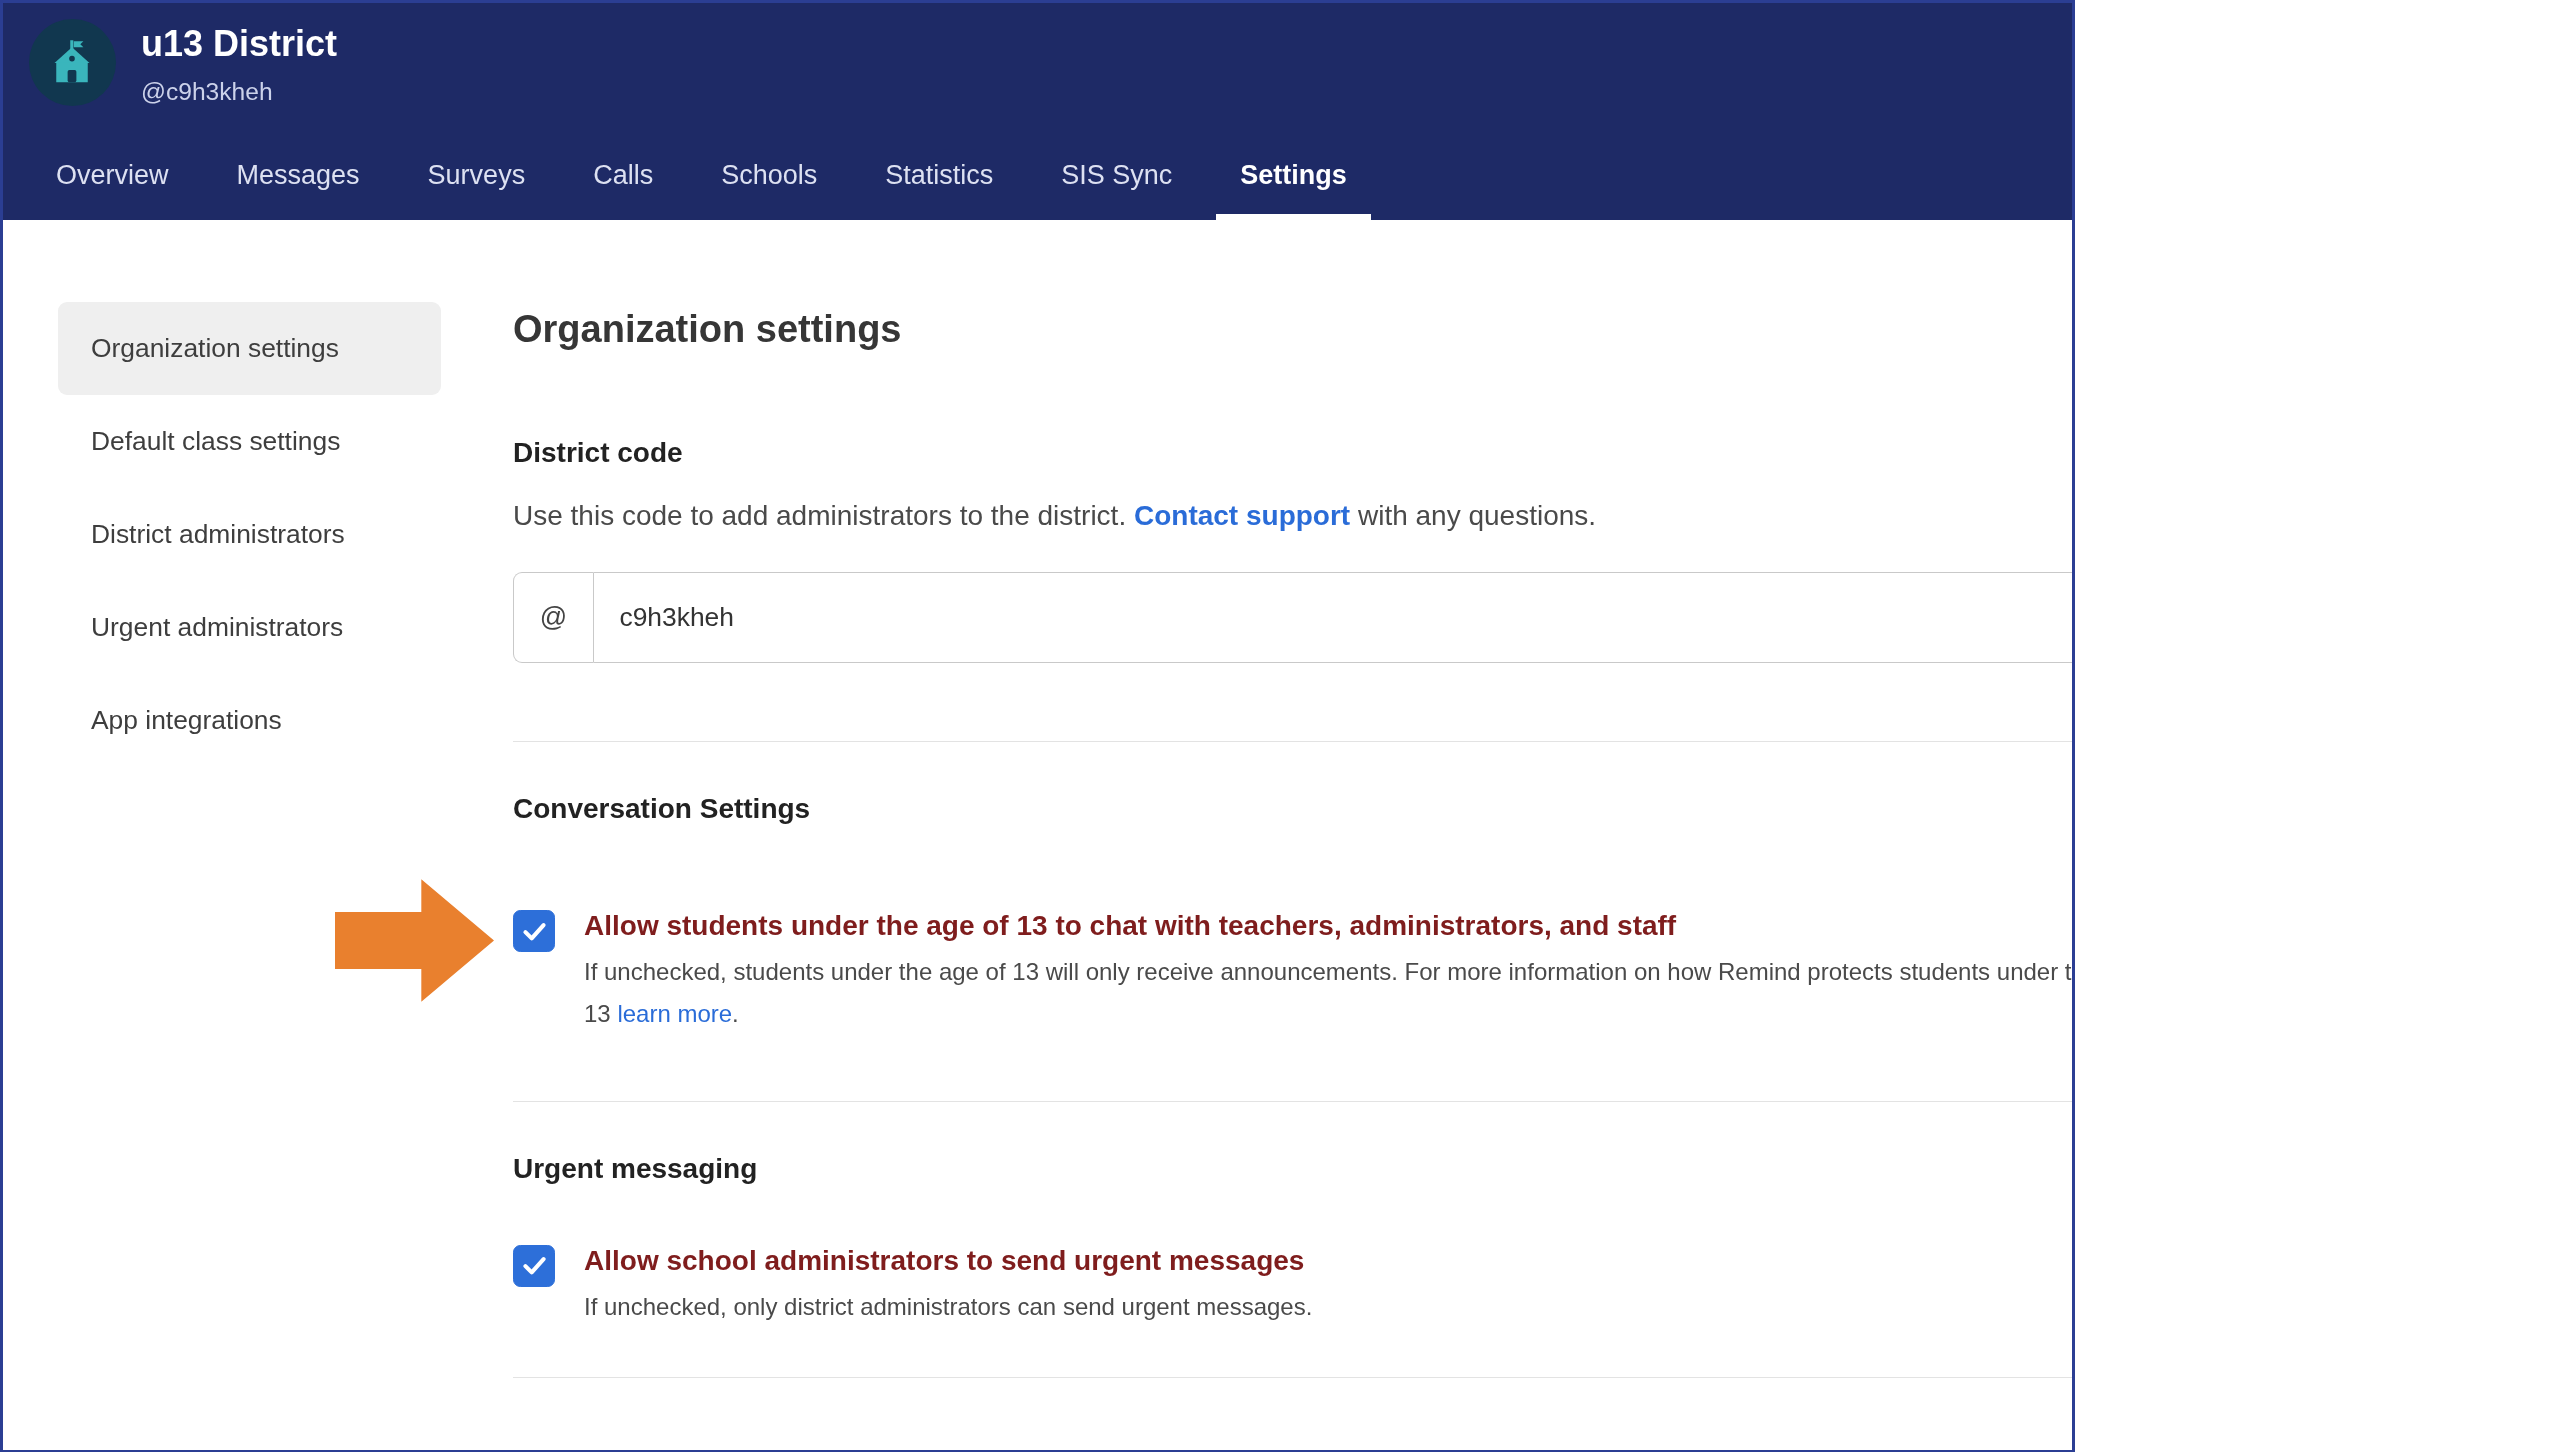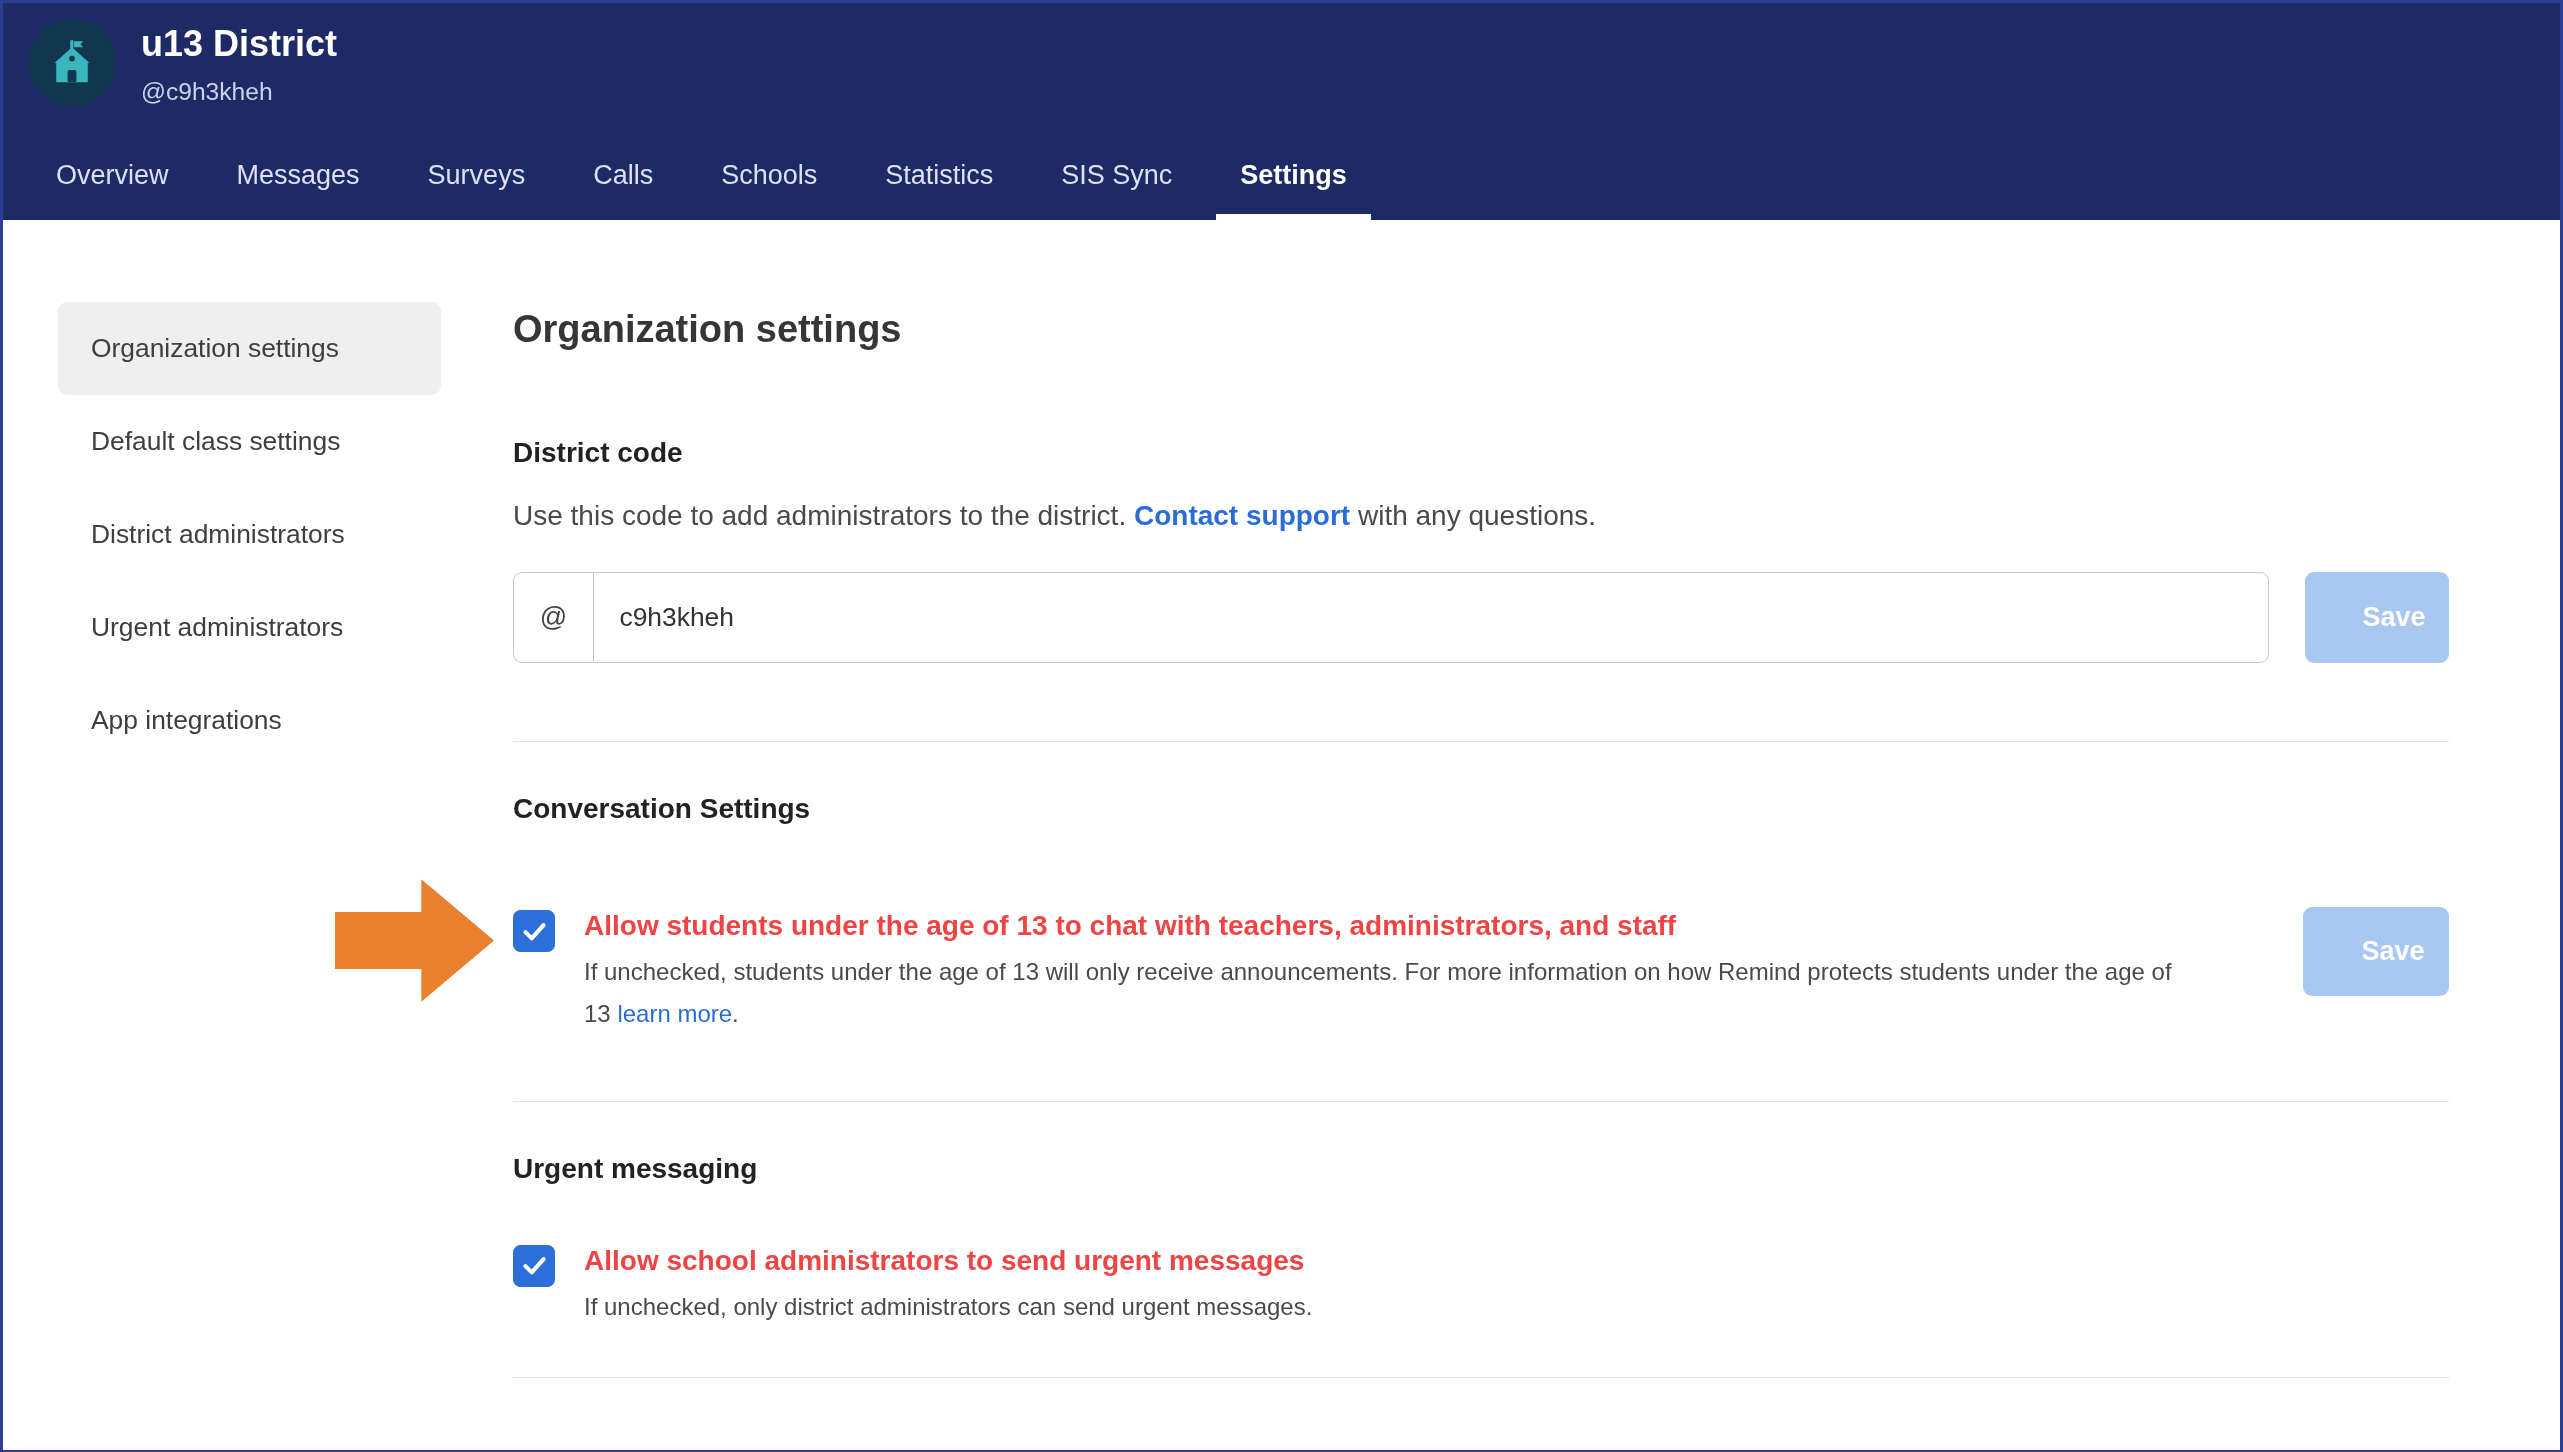--- a/index.html
+++ b/index.html
@@ -1,21 +1,21 @@
 <!DOCTYPE html>
 <html style="font-size:14.6px"><head>
 <meta charset="utf-8">
 <style>
   * { box-sizing: border-box; }
   html,body { margin:0; padding:0; background:#fff; }
   body { font-family:"Liberation Sans", sans-serif; }
 
   .page {
     position:relative;
-    width:2563px; height:1453px;
+    width:2075px; height:1453px;
     border:3.6px solid #2b3e93;
     background:#fff;
     overflow:hidden;
   }
 
   
   .header {
     position:relative;
     height:217px;
     background:#1e2a66;
@@ -141,21 +141,21 @@
     background:#fff;
     display:flex; align-items:center; justify-content:center;
     cursor:pointer;
   }
   .checkbox svg { display:none; width:29px; height:29px; }
   .checkbox[data-checked="true"] { background:#2d6fd9; border-color:#2d6fd9; }
   .checkbox[data-checked="true"] svg { display:block; }
 
   .setting-text { flex:1; margin-left:29px; padding-right:55px; }
   .setting-label {
-    font-size:28px; font-weight:bold; color:#ef4444;
+    font-size:28px; font-weight:bold; color:#7f1d1d;
     margin:3.6px 0 0 0;
   }
   .setting-desc {
     margin:9px 0 0 0;
     max-width:1603px;
     font-size:24px; color:#4a4a4a;
     line-height:1.75;
   }
   .save-btn.inline { height:89px; width:146px; margin-left:0; align-self:flex-start; }
 

